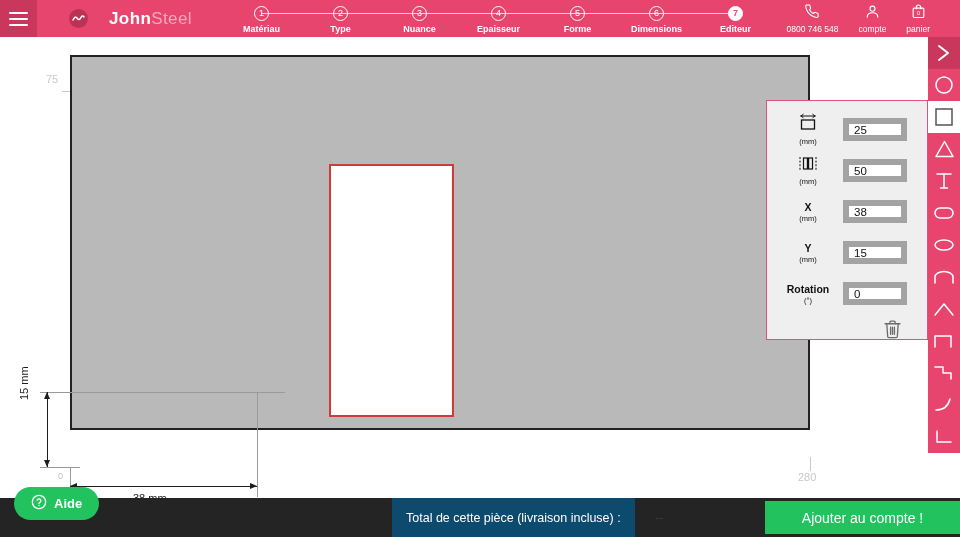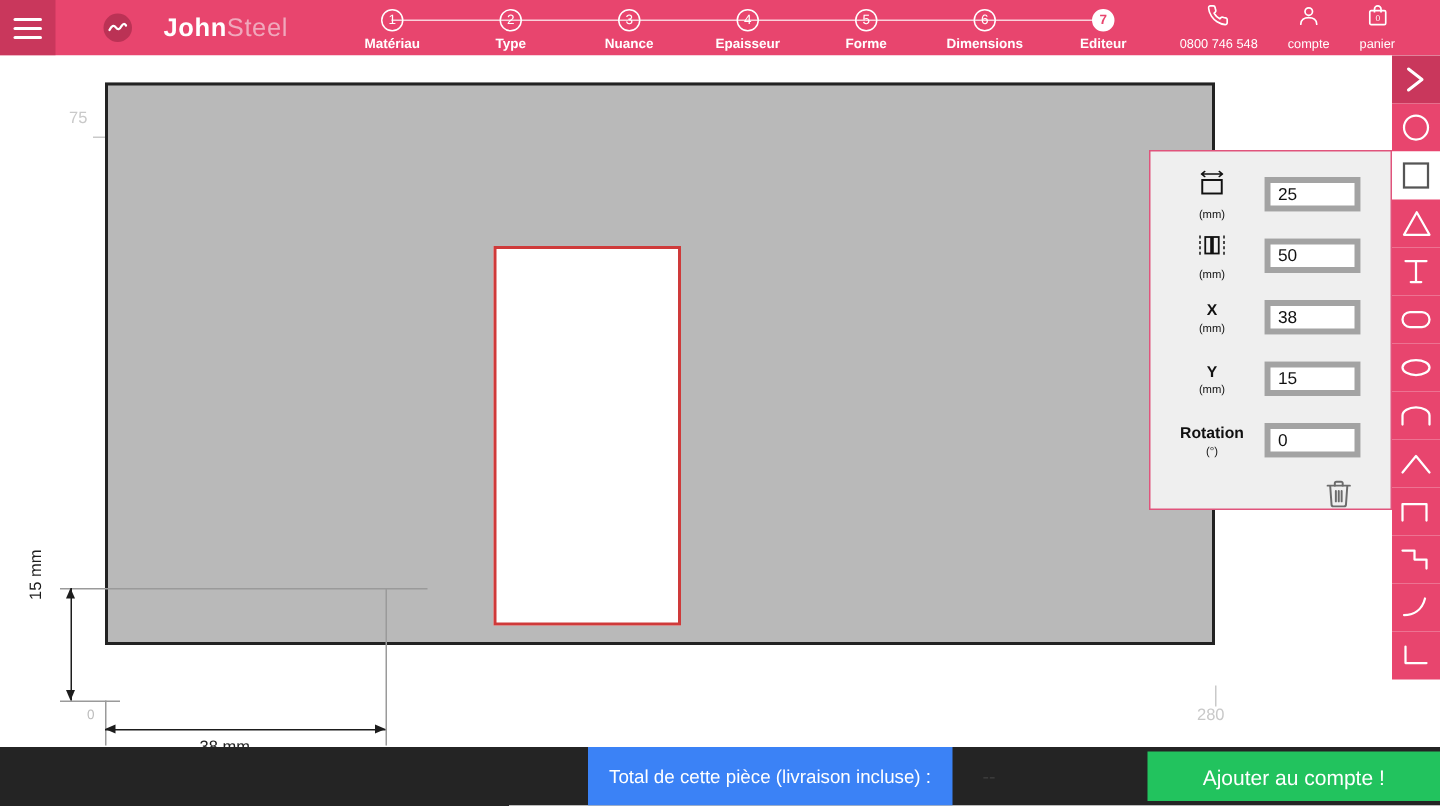--- a/index.html
+++ b/index.html
@@ -103,21 +103,21 @@
     position: absolute; left: 766px; top: 63px; width: 162px; height: 240px;
     background: #efefef; border: 1px solid #e0547c; padding: 8px 10px 8px 6px;
   }
   .prow { display: flex; align-items: center; height: 41px; }
   .prow .left {
     width: 70px; display: flex; flex-direction: column; align-items: center; justify-content: center;
   }
   .prow .unit { font-size: 7.5px; color: #111; margin-top: 1px; }
   .prow .txt { font-size: 10.5px; font-weight: bold; color: #111; }
   .pinput {
-    width: 64px; height: 23px; background: #fff; border: 4px solid #a3a3a3;
+    width: 64px; height: 23px; background: #fff; border: 6px solid #a3a3a3;
     font-size: 11.5px; color: #111; padding: 0 5px; font-family: "Liberation Sans", sans-serif;
   }
   .trash-row { display: flex; justify-content: flex-end; padding-right: 14px; margin-top: 4px; }
 
   
   .rtools {
     position: absolute; top: 37px; right: 0; width: 32px; height: 461px;
     background: #fff; display: flex; flex-direction: column;
   }
   .tool {
@@ -137,21 +137,21 @@
   .footer {
     position: absolute; left: 0; bottom: 0; width: 960px; height: 39px;
     background: #242424; display: flex; align-items: center;
   }
   .aide {
     position: absolute; left: 14px; bottom: 17px; height: 33px; padding: 0 17px;
     background: #22c35e; border-radius: 17px; color: #fff; font-size: 13px; font-weight: bold;
     display: flex; align-items: center; gap: 7px; cursor: pointer; z-index: 5;
   }
   .total-box {
-    position: absolute; left: 392px; top: 0; height: 39px; background: #3b82f6;
+    position: absolute; left: 392px; top: 0; height: 39px; background: #0c4a6e;
     display: flex; align-items: center; padding: 0 14px;
   }
   .total-box .t { font-size: 12.5px; color: #fff; }
   .price { position: absolute; left: 655px; top: 0; height: 39px; display: flex; align-items: center;
            font-size: 13px; color: #3c3c3c; }
   .cart-btn {
     position: absolute; right: 0; top: 3px; width: 195px; height: 33px; background: #22c35e;
     color: #fff; font-size: 14px; display: flex; align-items: center; justify-content: center;
     cursor: pointer;
   }
@@ -419,14 +419,24 @@
   </div>
 
   <div class="footer">
     <div class="total-box">
       <span class="t">Total de cette pièce (livraison incluse) :</span>
     </div>
     <div class="price">--</div>
     <div class="cart-btn">Ajouter au compte !</div>
   </div>
 
+  <div class="aide">
+    <span>
+      <svg width="16" height="16" viewBox="0 0 24 24" fill="none" stroke="#fff" stroke-width="2" stroke-linecap="round">
+          <circle cx="12" cy="12" r="10"></circle>
+          <path d="M9.2 9.2a2.9 2.9 0 0 1 5.6 1c0 2-2.8 2.6-2.8 4"></path>
+          <path d="M12 17.2h.01"></path>
+        </svg>
+    </span>
+    <span>Aide</span>
+  </div>
 
 </div>
 
 </body></html>

